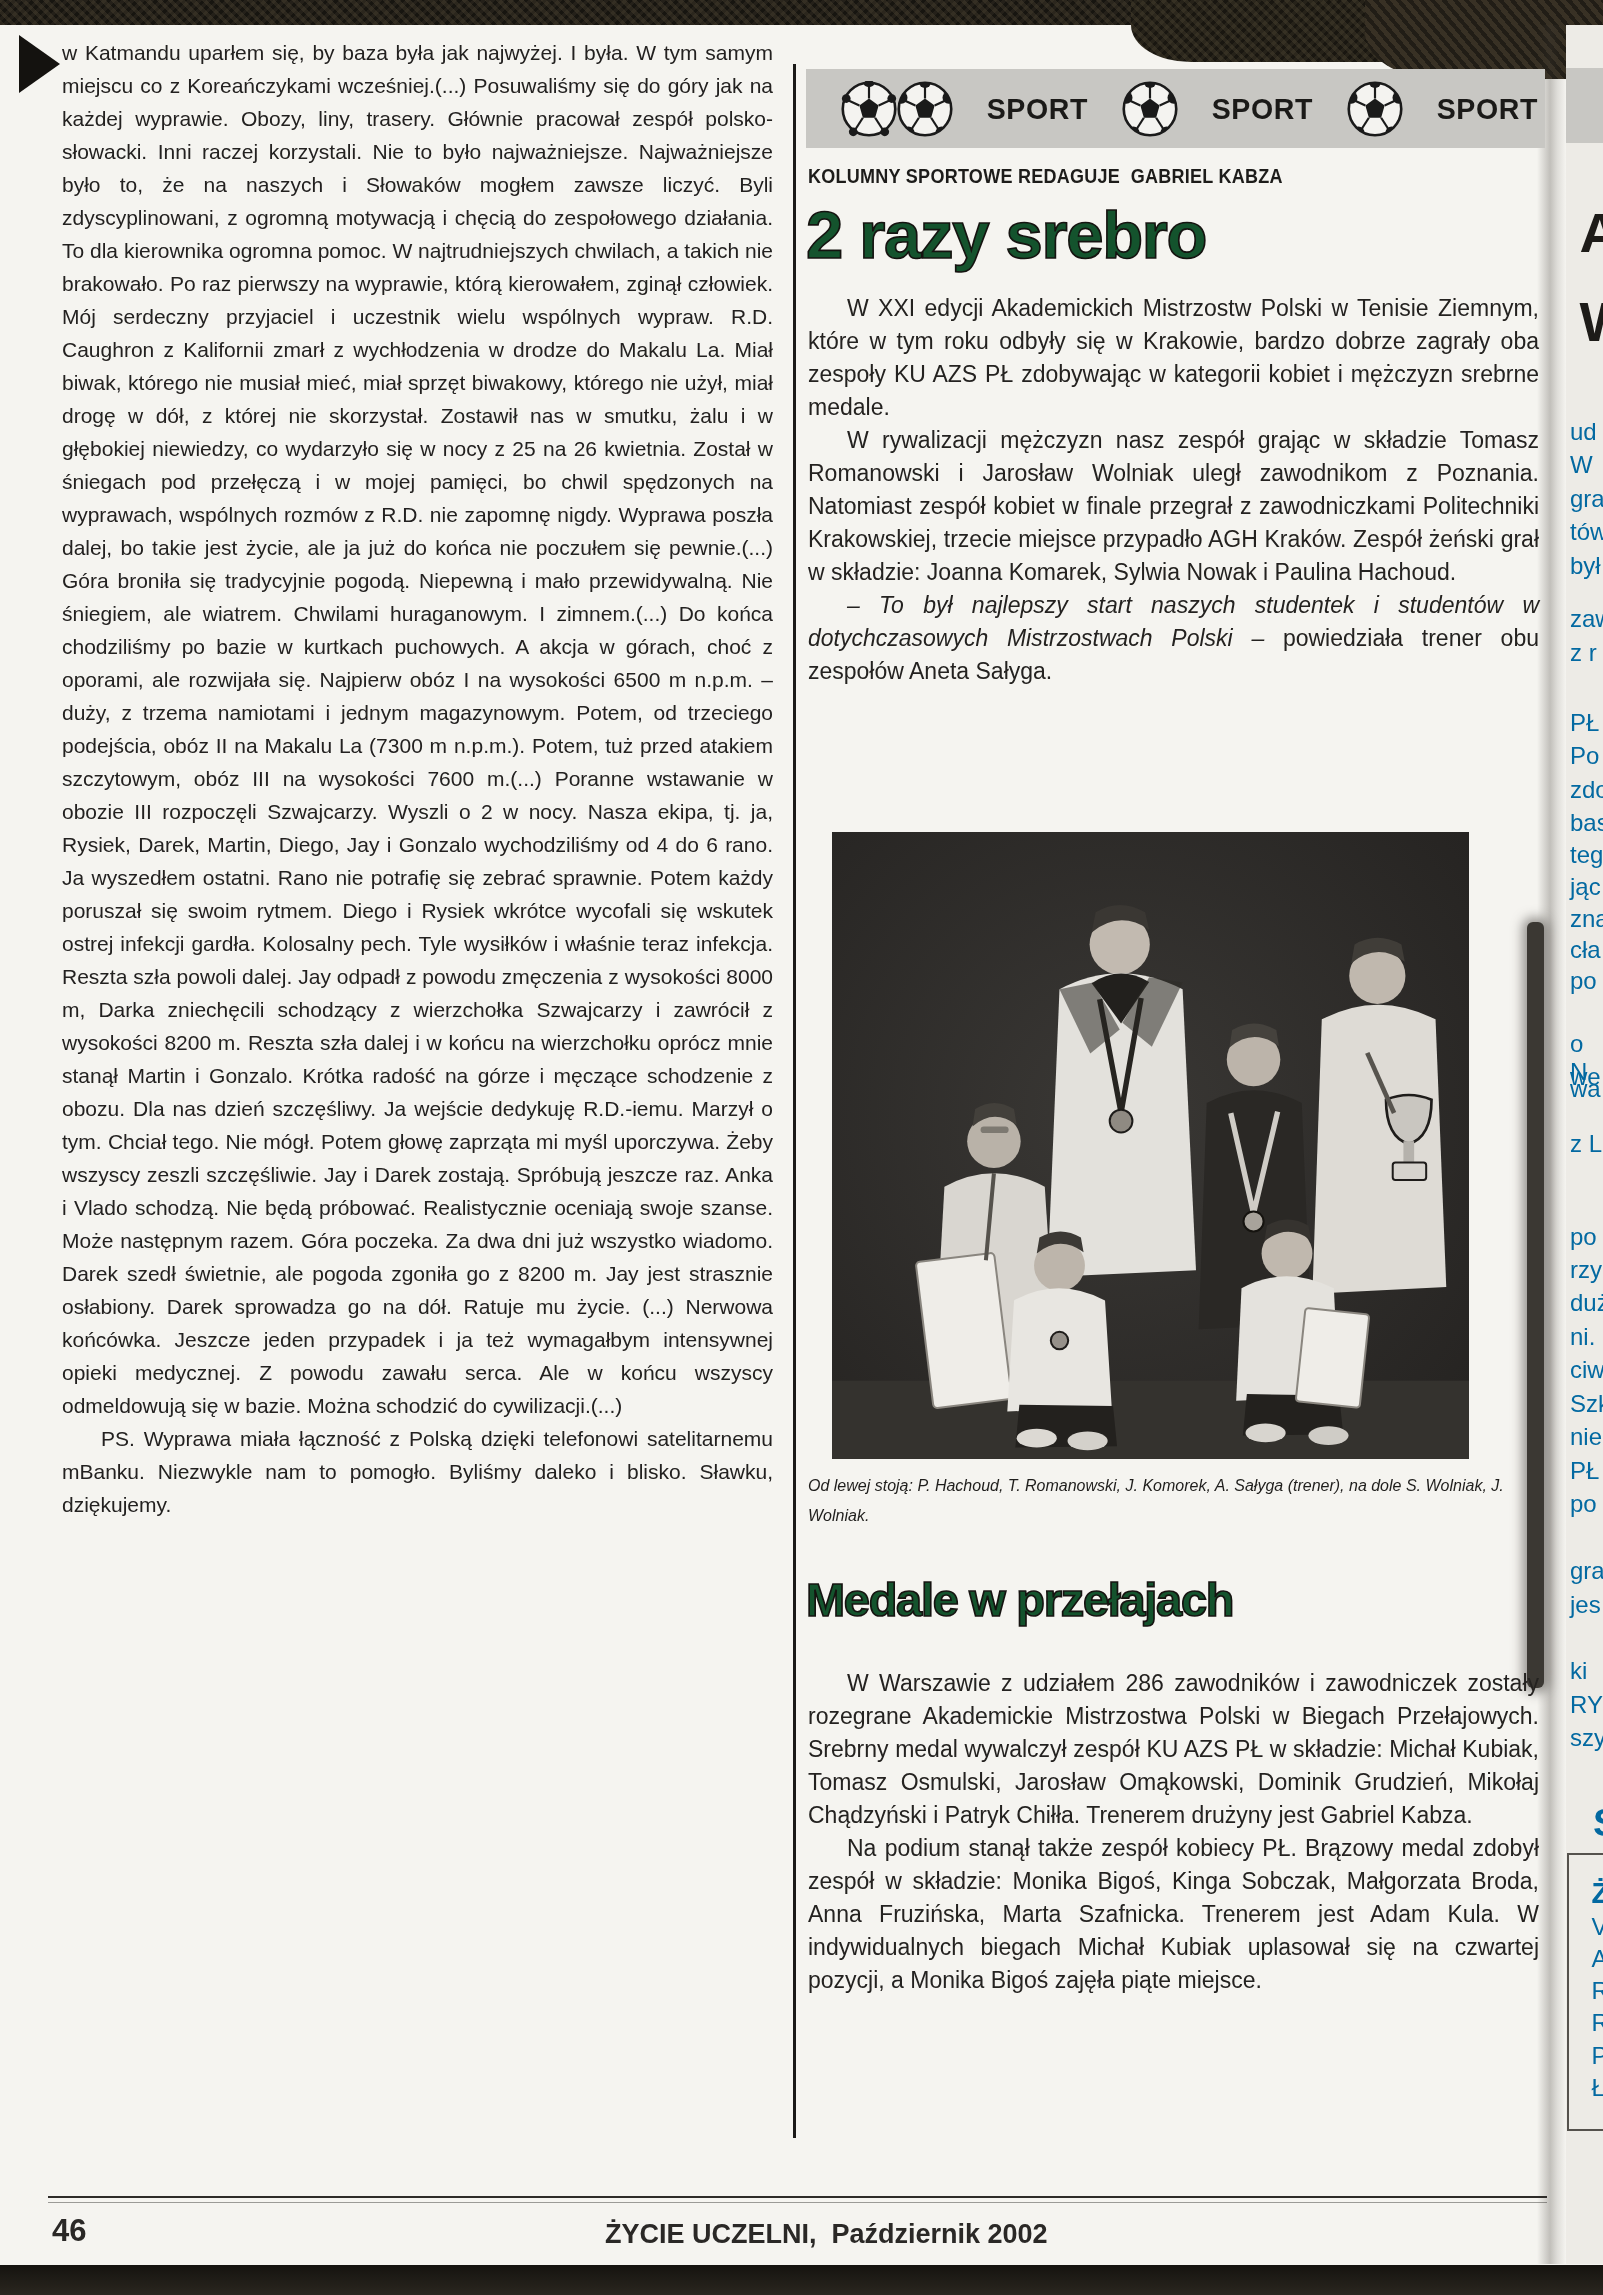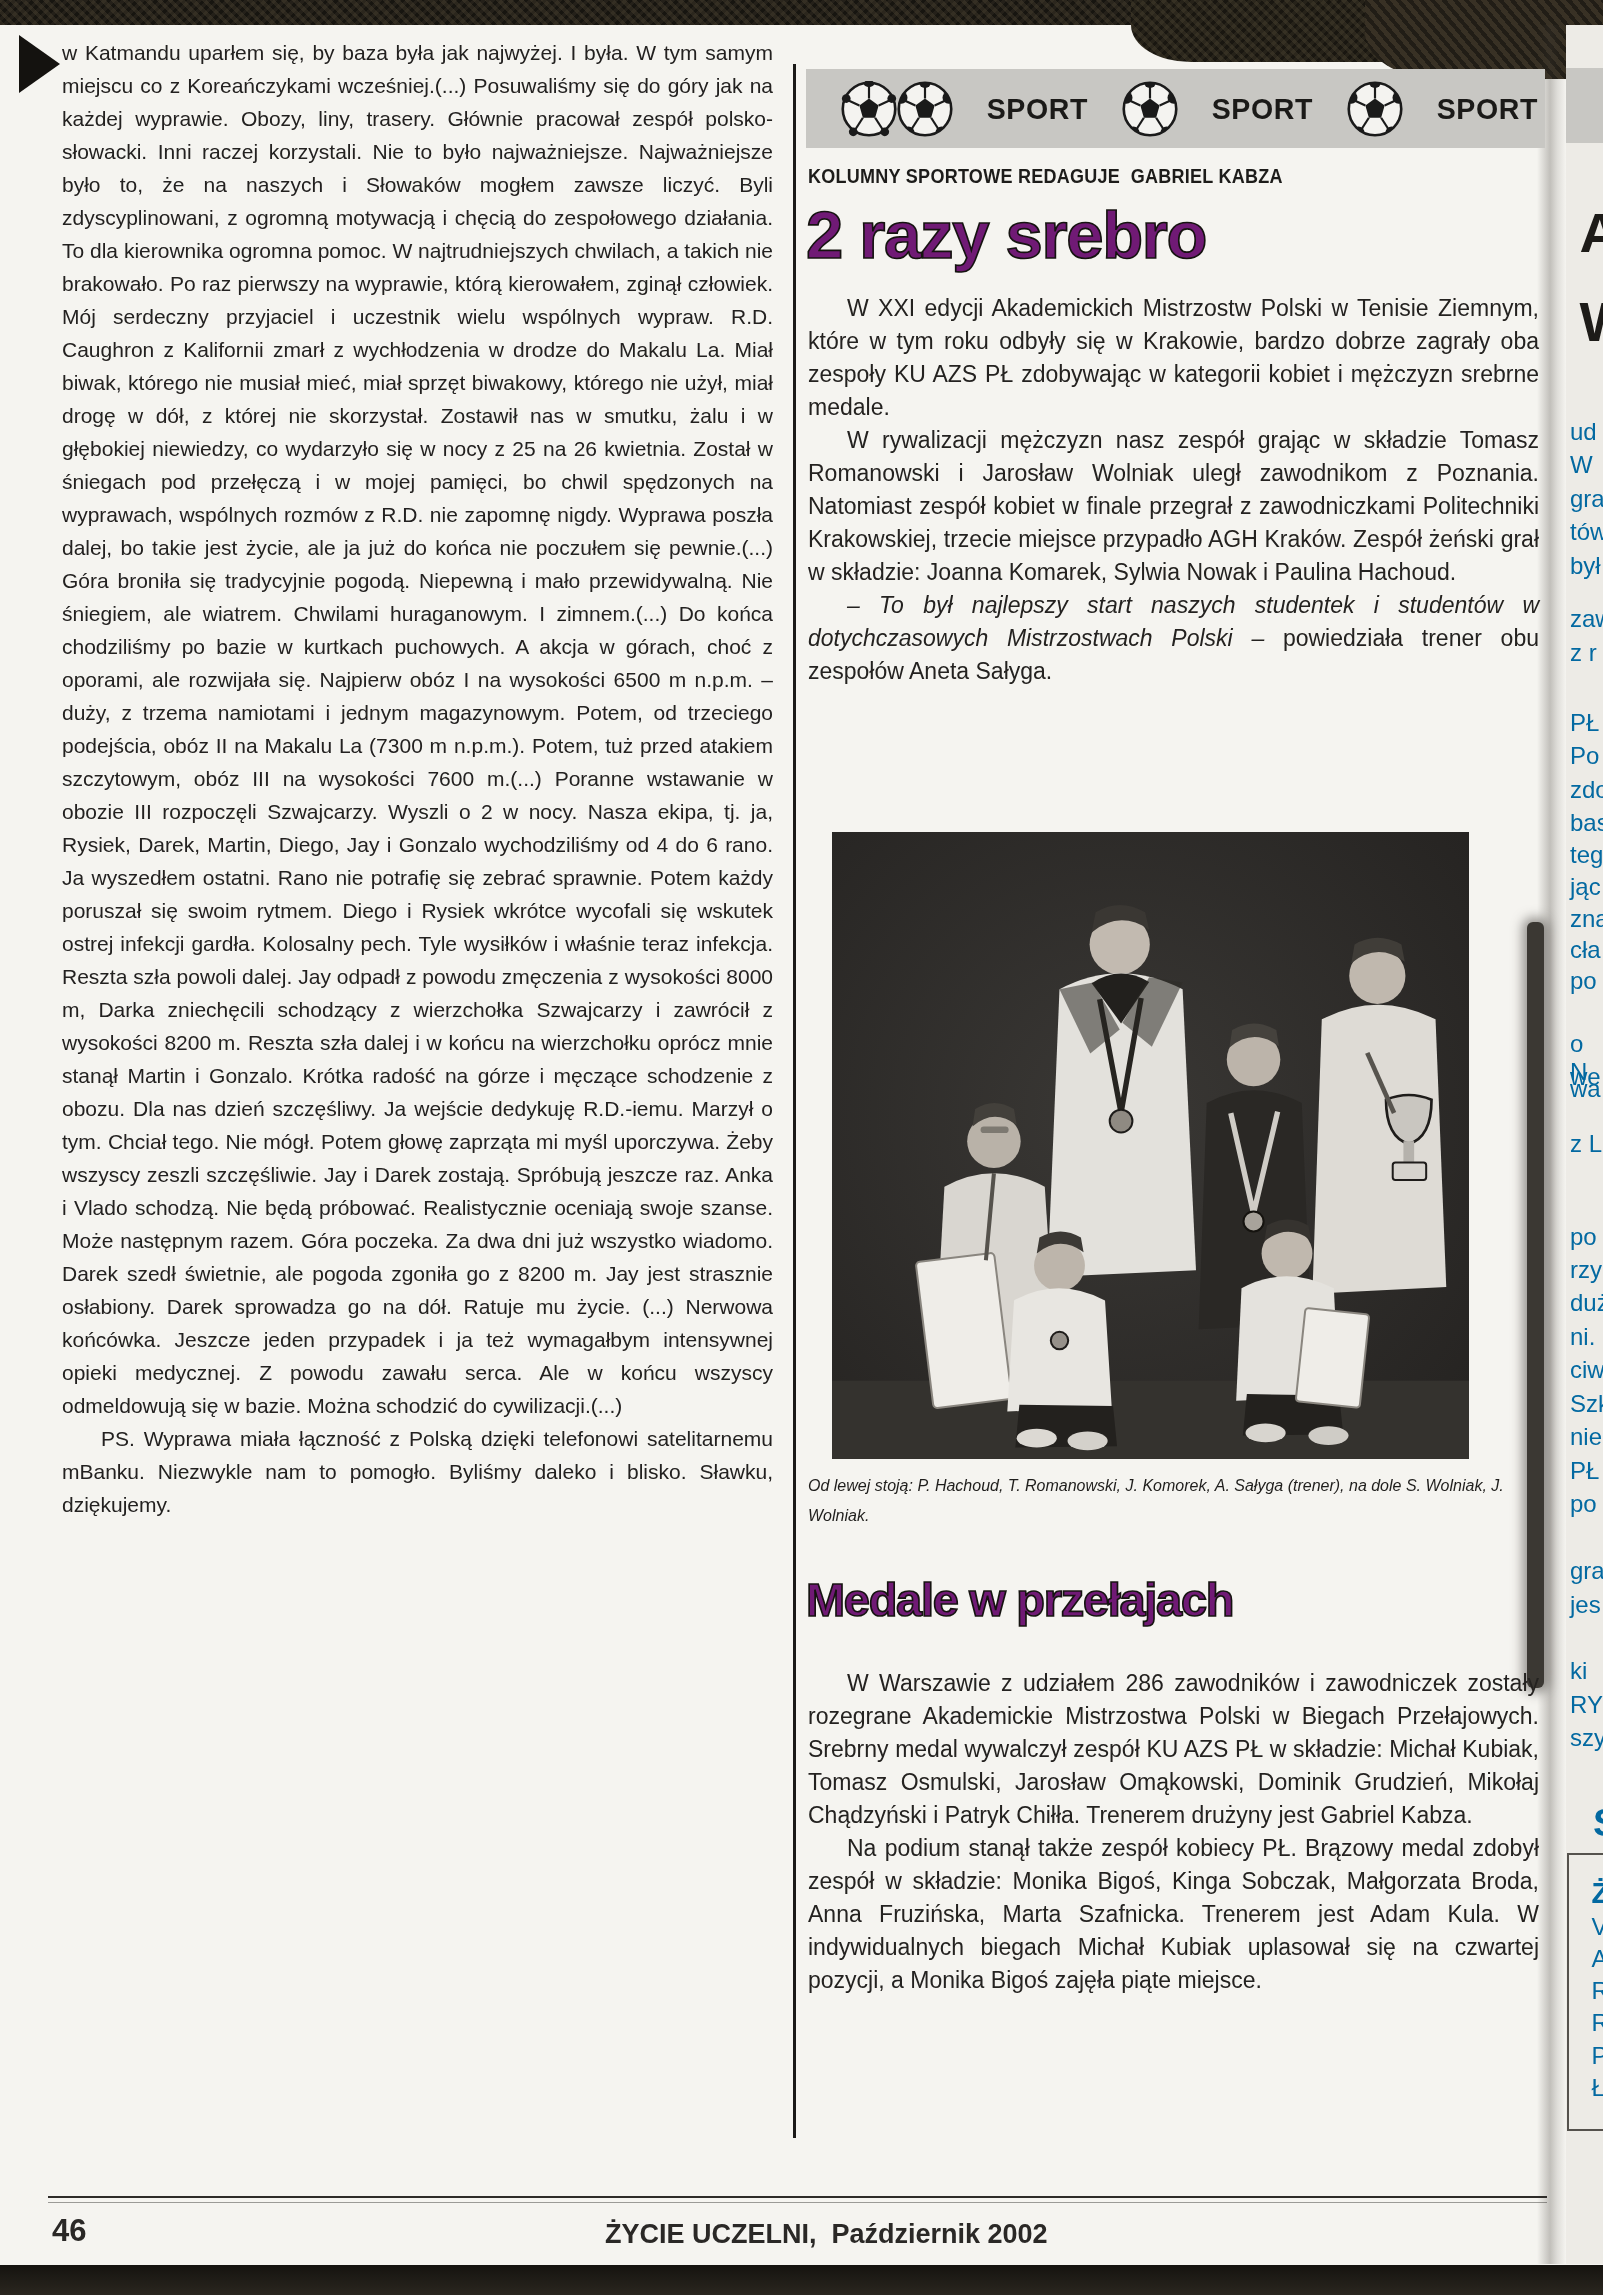--- a/index.html
+++ b/index.html
@@ -32,21 +32,21 @@
   .vsep{left:793px;top:64px;width:3.3px;height:2074px;background:#1b1a18;}
   
   .banner{left:806px;top:69px;width:739px;height:79px;background:#c8c7c3;
     display:flex;align-items:center;padding-left:35px;box-sizing:border-box;overflow:hidden;}
   .banner-unit{display:flex;align-items:center;}
   .banner-word{font-size:30px;font-weight:700;letter-spacing:0.7px;color:#1b1a18;
     margin:0 31px 0 31px;transform:scaleX(.95);}
   .ball{width:56px;height:56px;flex:0 0 auto;}
   .editor-line{left:808px;top:165px;font-size:20px;font-weight:700;letter-spacing:0.3px;
     transform:scaleX(.9);transform-origin:left;white-space:pre;color:#1d1c1a;}
-  .headline{font-weight:700;color:#701a75;-webkit-text-stroke:1.7px #151310;
+  .headline{font-weight:700;color:#14532d;-webkit-text-stroke:1.7px #151310;
     letter-spacing:-1.3px;line-height:1;}
   .h1{left:806px;top:201px;font-size:67px;}
   .h2{left:806px;top:1576px;font-size:47px;}
   .sport-body{width:731px;font-size:23px;line-height:33px;text-align:justify;color:#242220;}
   .a1{left:808px;top:292px;}
   .a2{left:808px;top:1667px;}
   .sport-body p{margin:0;text-indent:39px;}
   .q{font-style:italic;}
   .caption{left:808px;top:1471px;width:726px;font-size:16px;line-height:30px;
     font-style:italic;color:#1f1e1c;}

